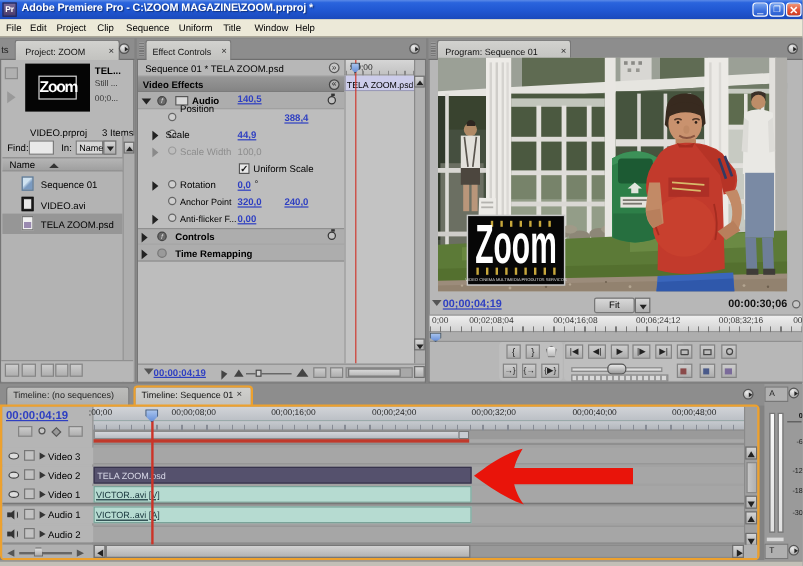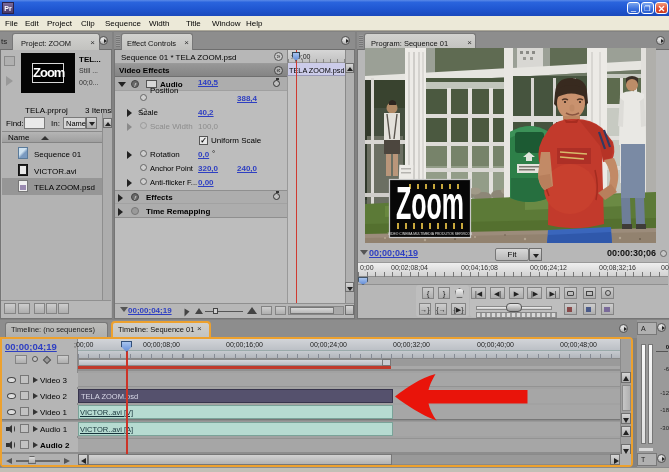--- a/index.html
+++ b/index.html
@@ -15,31 +15,32 @@
 .rbtn:after{content:"";position:absolute;left:3.5px;top:2px;border-left:3.5px solid #222;border-top:2.5px solid transparent;border-bottom:2.5px solid transparent;}
 .grip{position:absolute;width:4px;top:3px;height:12px;background:repeating-linear-gradient(180deg,#9a9a9a 0 1px,#777 1px 2px);}
 .sbtn{position:absolute;background:linear-gradient(#d6d6d6,#aeaeae);border:1px solid #6f6f6f;}
 .icongray{position:absolute;background:linear-gradient(#cdcdcd,#aeaeae);border:1px solid #848484;}
 </style></head>
 <body>
 <div id="win">
 
 <div class="abs" style="left:0;top:0;width:669px;height:16px;background:linear-gradient(180deg,#5a8ae8 0%,#2a64dd 14%,#2057d2 55%,#1a49bc 100%);"></div>
 <div class="abs" style="left:2px;top:2px;width:12px;height:12px;background:linear-gradient(#7a6a9a,#4a3a6a);border:1px solid #2a2248;color:#fff;font-size:7px;font-weight:bold;text-align:center;line-height:11px;">Pr</div>
+<div class="abs" style="left:18px;top:1px;color:#fff;font-weight:bold;font-size:9px;letter-spacing:-0.1px;text-shadow:1px 1px 1px #10307a;">Adobe Premiere Pro - C:\ZOOM MAGAZINE\ZOOM.prproj *</div>
 <div class="abs" style="left:627px;top:2px;width:13px;height:12px;border-radius:3px;border:1px solid #fff;background:linear-gradient(#79a5ef,#3a6fdd 60%,#2a5ecf);color:#fff;font-size:9px;line-height:9px;text-align:center;">_</div>
 <div class="abs" style="left:641px;top:2px;width:13px;height:12px;border-radius:3px;border:1px solid #fff;background:linear-gradient(#79a5ef,#3a6fdd 60%,#2a5ecf);color:#fff;font-size:7px;line-height:11px;text-align:center;">❐</div>
 <div class="abs" style="left:655px;top:2px;width:13px;height:12px;border-radius:3px;border:1px solid #fff;background:linear-gradient(#f09a7a,#e25036 55%,#c93a20);color:#fff;font-size:9px;font-weight:bold;line-height:12px;text-align:center;">✕</div>
 
 <div class="abs" style="left:0;top:16px;width:669px;height:15px;background:#ece9d8;border-bottom:1px solid #aca899;"></div>
 <div class="abs t8" style="left:5px;top:19px;color:#000;">File</div>
 <div class="abs t8" style="left:25px;top:19px;color:#000;">Edit</div>
 <div class="abs t8" style="left:47px;top:19px;color:#000;">Project</div>
 <div class="abs t8" style="left:81px;top:19px;color:#000;">Clip</div>
 <div class="abs t8" style="left:105px;top:19px;color:#000;">Sequence</div>
-<div class="abs t8" style="left:149px;top:19px;color:#000;">Width</div>
+<div class="abs t8" style="left:149px;top:19px;color:#000;">Uniform</div>
 <div class="abs t8" style="left:186px;top:19px;color:#000;">Title</div>
 <div class="abs t8" style="left:212px;top:19px;color:#000;">Window</div>
 <div class="abs t8" style="left:246px;top:19px;color:#000;">Help</div>
 
 <div class="abs tabband" style="left:0;top:32px;width:112px;height:18px;"></div>
 <div class="abs t8" style="left:1px;top:37px;color:#222;">ts</div>
 <div class="tab" style="left:12px;width:88px;">
       <span style="position:absolute;left:8px;top:5px;font-size:7.5px;white-space:nowrap;">Project: ZOOM</span>
       <span style="position:absolute;right:4px;top:4px;font-size:8px;color:#333;">×</span>
     </div>
@@ -47,21 +48,21 @@
 <div class="panel" style="left:0;top:50px;width:112px;height:269px;">
 
   <div class="abs" style="left:3px;top:6px;width:11px;height:10px;border:1px solid #8a8a8a;background:#b0b0b0;"></div>
   <div class="abs" style="left:5px;top:26px;width:0;height:0;border-left:7px solid #999;border-top:5px solid transparent;border-bottom:5px solid transparent;"></div>
   <div class="abs" style="left:20px;top:3px;width:54px;height:40px;background:#050505;"></div>
   <div class="abs" style="left:31px;top:13px;width:32px;height:20px;border:1px solid #d8d8d8;background:#000;color:#fff;font-weight:bold;font-size:13px;line-height:18px;text-align:center;font-stretch:condensed;letter-spacing:-1px;">Zoom</div>
   <div class="abs t8" style="left:78px;top:5px;font-weight:bold;">TEL...</div>
   <div class="abs t7" style="left:78px;top:17px;color:#333;">Still ...</div>
   <div class="abs t7" style="left:78px;top:29px;color:#333;">00;0...</div>
 
-  <div class="abs t8" style="left:24px;top:56px;">TELA.prproj</div>
+  <div class="abs t8" style="left:24px;top:56px;">VIDEO.prproj</div>
   <div class="abs t8" style="left:84px;top:56px;">3 Items</div>
 
   <div class="abs t8" style="left:5px;top:69px;">Find:</div>
   <div class="abs" style="left:23px;top:67px;width:21px;height:12px;background:#e9e9e9;border:1px solid #7a7a7a;"></div>
   <div class="abs t8" style="left:50px;top:69px;">In:</div>
   <div class="abs" style="left:62px;top:67px;width:23px;height:12px;background:#d6d6d6;border:1px solid #7a7a7a;font-size:7.5px;line-height:11px;padding-left:2px;">Name</div>
   <div class="sbtn" style="left:85px;top:67px;width:11px;height:12px;">
         <div style="margin:4px auto 0;width:0;border-top:4px solid #222;border-left:3px solid transparent;border-right:3px solid transparent;"></div>
       </div>
 
@@ -69,21 +70,21 @@
   <div class="sbtn" style="left:102px;top:68px;width:9px;height:10px;">
         <div style="margin:3px auto 0;width:0;border-bottom:4px solid #222;border-left:3px solid transparent;border-right:3px solid transparent;"></div>
       </div>
 
   <div class="abs" style="left:1px;top:81px;width:100px;height:12px;background:linear-gradient(#b5b5b5,#9f9f9f);border-top:1px solid #8a8a8a;border-bottom:1px solid #848484;"></div>
   <div class="abs t8" style="left:7px;top:83px;">Name</div>
   <div class="abs" style="left:40px;top:86px;width:0;border-bottom:4px solid #333;border-left:4px solid transparent;border-right:4px solid transparent;"></div>
 
   <div class="abs" style="left:1px;top:93px;width:100px;height:175px;background:#b3b3b3;"></div>
   <div class="abs t8" style="left:33px;top:100px;">Sequence 01</div>
-  <div class="abs t8" style="left:33px;top:117px;">VICTOR.avi</div>
+  <div class="abs t8" style="left:33px;top:117px;">VIDEO.avi</div>
   <div class="abs" style="left:1px;top:128px;width:100px;height:17px;background:#969696;"></div>
   <div class="abs t8" style="left:33px;top:133px;">TELA ZOOM.psd</div>
 
   <div class="abs" style="left:17px;top:97px;width:10px;height:12px;background:linear-gradient(135deg,#cfe2f0 40%,#7a9ac0 60%);border:1px solid #5a7a9a;"></div>
   <div class="abs" style="left:17px;top:114px;width:10px;height:12px;background:#222;border:1px solid #111;"></div>
   <div class="abs" style="left:19px;top:116px;width:6px;height:8px;background:#e8e8e8;"></div>
   <div class="abs" style="left:17px;top:130px;width:10px;height:12px;background:#f0f0f0;border:1px solid #777;"></div>
   <div class="abs" style="left:19px;top:135px;width:6px;height:5px;background:#9a8ab0;"></div>
 
   <div class="abs" style="left:0;top:250px;width:110px;height:18px;background:#b7b7b7;border-top:1px solid #909090;"></div>
@@ -122,21 +123,21 @@
       <div class="abs" style="left:161px;top:28px;width:3px;height:2px;background:#333;"></div>
 
   <div class="abs" style="left:25px;top:44px;width:7px;height:7px;border:1px solid #666;border-radius:50%;background:#cfcfcf;"></div>
   <div class="abs t8" style="left:35px;top:36px;">Position</div>
   <div class="abs t8 blue" style="left:83px;top:28px;">140,5</div>
   <div class="abs t8 blue" style="left:122px;top:44px;">388,4</div>
 
   <div class="abs" style="left:12px;top:59px;width:0;border-left:5px solid #222;border-top:4px solid transparent;border-bottom:4px solid transparent;"></div>
   <div class="abs" style="left:25px;top:58px;width:7px;height:7px;border:1px solid #666;border-radius:50%;background:#cfcfcf;"></div>
   <div class="abs t8" style="left:23px;top:58px;">Scale</div>
-  <div class="abs t8 blue" style="left:83px;top:58px;">40,2</div>
+  <div class="abs t8 blue" style="left:83px;top:58px;">44,9</div>
 
   <div class="abs" style="left:12px;top:73px;width:0;border-left:5px solid #8a8a8a;border-top:4px solid transparent;border-bottom:4px solid transparent;"></div>
   <div class="abs" style="left:25px;top:72px;width:7px;height:7px;border:1px solid #999;border-radius:50%;"></div>
   <div class="abs t8" style="left:35px;top:72px;color:#8d8d8d;">Scale Width</div>
   <div class="abs t8" style="left:83px;top:72px;color:#8d8d8d;">100,0</div>
 
   <div class="abs" style="left:84px;top:86px;width:9px;height:9px;background:#e8e8e8;border:1px solid #555;font-size:8px;font-weight:bold;color:#111;line-height:8px;text-align:center;">✓</div>
   <div class="abs t8" style="left:96px;top:86px;">Uniform Scale</div>
 
   <div class="abs" style="left:12px;top:101px;width:0;border-left:5px solid #222;border-top:4px solid transparent;border-bottom:4px solid transparent;"></div>
@@ -151,21 +152,21 @@
   <div class="abs t8 blue" style="left:122px;top:114px;">240,0</div>
 
   <div class="abs" style="left:12px;top:129px;width:0;border-left:5px solid #222;border-top:4px solid transparent;border-bottom:4px solid transparent;"></div>
   <div class="abs" style="left:25px;top:128px;width:7px;height:7px;border:1px solid #666;border-radius:50%;background:#cfcfcf;"></div>
   <div class="abs" style="left:35px;top:128px;font-size:7.5px;white-space:nowrap;">Anti-flicker F...</div>
   <div class="abs t8 blue" style="left:83px;top:128px;">0,00</div>
 
   <div class="abs" style="left:0;top:140px;width:172px;height:14px;background:#adadad;border-top:1px solid #8f8f8f;border-bottom:1px solid #a2a2a2;"></div>
   <div class="abs" style="left:3px;top:144px;width:0;border-left:5px solid #222;border-top:4px solid transparent;border-bottom:4px solid transparent;"></div>
   <div class="abs" style="left:16px;top:143px;width:8px;height:8px;border-radius:50%;background:#6a6a6a;border:1px solid #444;color:#ddd;font-size:6px;line-height:8px;text-align:center;font-style:italic;">f</div>
-  <div class="abs t8" style="left:31px;top:143px;font-weight:bold;">Effects</div>
+  <div class="abs t8" style="left:31px;top:143px;font-weight:bold;">Controls</div>
   <div class="abs" style="left:158px;top:143px;width:7px;height:7px;border:1px solid #333;border-radius:50%;background:#c0c0c0;"></div>
       <div class="abs" style="left:161px;top:141px;width:3px;height:2px;background:#333;"></div>
 
   <div class="abs" style="left:0;top:154px;width:172px;height:14px;background:#adadad;border-bottom:1px solid #8f8f8f;"></div>
   <div class="abs" style="left:3px;top:158px;width:0;border-left:5px solid #222;border-top:4px solid transparent;border-bottom:4px solid transparent;"></div>
   <div class="abs" style="left:16px;top:157px;width:8px;height:8px;border-radius:50%;background:#9a9a9a;border:1px solid #777;"></div>
   <div class="abs t8" style="left:31px;top:157px;font-weight:bold;">Time Remapping</div>
 
   <div class="abs" style="left:172px;top:0;width:58px;height:13px;background:linear-gradient(#d6d6d6,#c2c2c2);border-bottom:1px solid #999;border-left:1px solid #888;"></div>
   <div class="abs t7" style="left:176px;top:3px;color:#222;">:00;00</div>
@@ -516,21 +517,21 @@
   <div class="abs" style="left:78px;top:86px;font-size:7.5px;color:#16333a;text-decoration:underline;white-space:nowrap;">VICTOR..avi [A]</div>
 
   <div class="abs" style="left:0;top:99px;width:76px;height:14px;background:#b5b5b5;"></div>
   <div class="abs" style="left:76px;top:99px;width:542px;height:14px;background:#a6a6a6;border-top:1px solid #939393;"></div>
   <div class="abs" style="left:0;top:113px;width:618px;height:2px;background:#8d8d8d;"></div>
 
   <div class="abs t8" style="left:38px;top:37px;">Video 3</div>
   <div class="abs t8" style="left:38px;top:53px;">Video 2</div>
   <div class="abs t8" style="left:38px;top:69px;">Video 1</div>
   <div class="abs t8" style="left:38px;top:86px;">Audio 1</div>
-  <div class="abs t8" style="left:38px;top:102px;font-weight:bold;">Audio 2</div>
+  <div class="abs t8" style="left:38px;top:102px;">Audio 2</div>
 
   <div class="abs" style="left:5px;top:38px;width:9px;height:6px;border:1px solid #444;border-radius:50%;background:#ddd;"></div>
   <div class="abs" style="left:5px;top:54px;width:9px;height:6px;border:1px solid #444;border-radius:50%;background:#ddd;"></div>
   <div class="abs" style="left:5px;top:70px;width:9px;height:6px;border:1px solid #444;border-radius:50%;background:#ddd;"></div>
   <div class="abs" style="left:4px;top:86px;width:9px;height:8px;">
         <div style="position:absolute;left:0;top:2px;width:3px;height:4px;background:#333;"></div>
         <div style="position:absolute;left:1px;top:0;width:0;height:0;border-right:5px solid #333;border-top:4px solid transparent;border-bottom:4px solid transparent;"></div>
         <div style="position:absolute;left:7px;top:1px;width:2px;height:6px;border-right:1px solid #333;border-radius:50%;"></div>
       </div>
   <div class="abs" style="left:4px;top:102px;width:9px;height:8px;">

